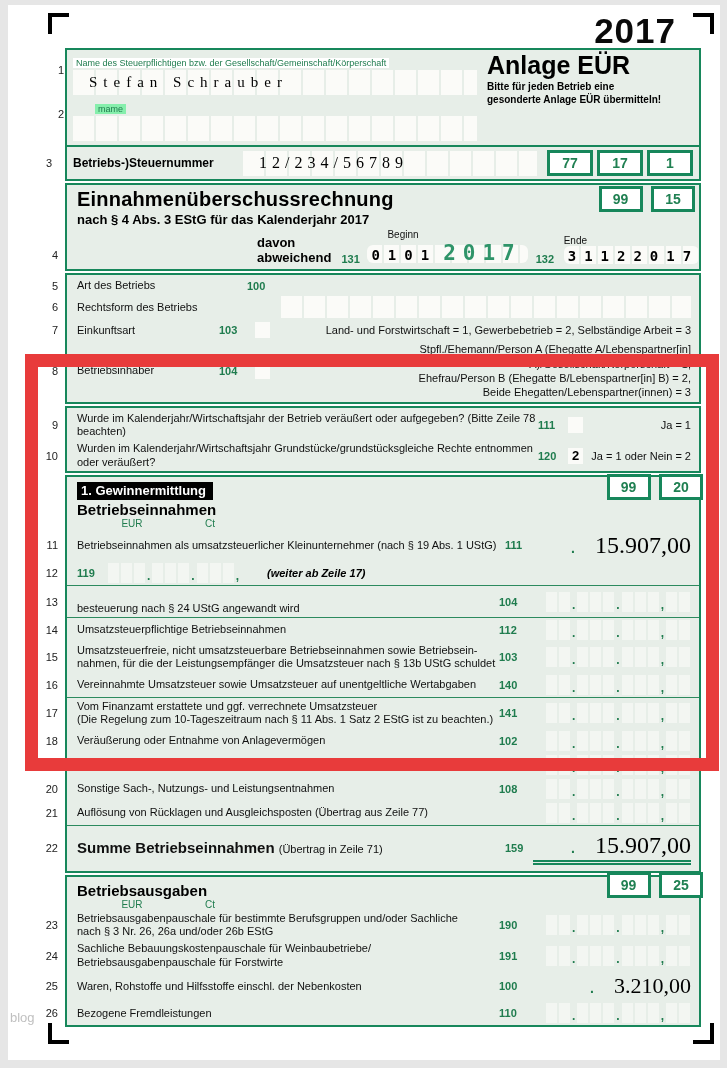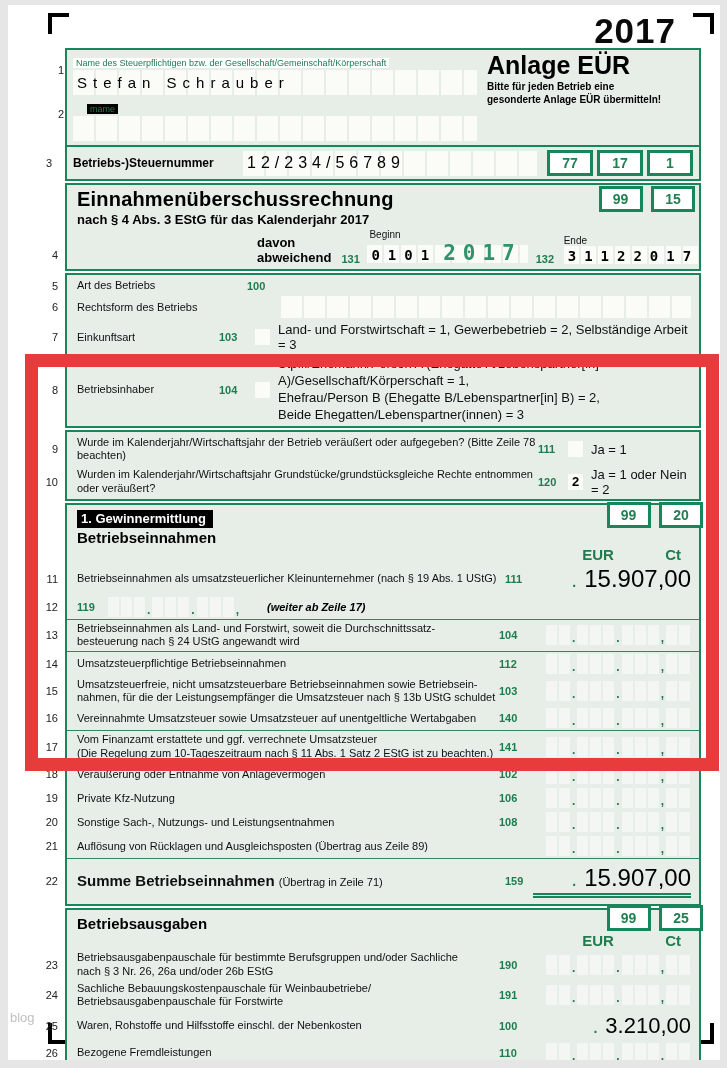--- a/index.html
+++ b/index.html
@@ -32,21 +32,21 @@
     margin-bottom:2px;position:relative;
   }
   .row{position:relative;display:flex;align-items:center;padding:2px 8px 2px 10px;}
   .row.top-line{border-top:1px solid #2c8a5e;}
   .num{
     position:absolute;left:-31px;width:22px;text-align:right;
     font-size:11px;color:#222;
   }
   .lbl{flex:1;font-size:11px;color:#101010;line-height:1.22;}
   .code{width:34px;flex:0 0 34px;color:#1f7c4e;font-weight:bold;font-size:11px;text-align:left;}
-  .mono{font-family:Liberation Sans, sans-serif;}
+  .mono{font-family:Liberation Serif, serif;margin-left:12px;}
 
   
   .gridfield{
     height:25px;display:flex;align-items:center;
     background:repeating-linear-gradient(90deg,#fbfbf8 0 21px,#e7eee8 21px 23px);
     padding-left:4px;
   }
   .gridfield .val{font-size:15px;letter-spacing:6px;color:#000;white-space:nowrap;}
 
   
@@ -67,21 +67,21 @@
   }
   .amt-filled .predot{color:#1f7c4e;font-weight:bold;font-size:14px;margin-right:8px;}
   .amt-filled.sum{border-bottom:5px double #17875b;padding-bottom:1px;}
   .amt-filled.small{font-size:22px;}
 
   .ansbox{
     display:inline-block;width:15px;height:16px;background:#fbfbf8;
     margin:0 8px 0 2px;text-align:center;font-weight:bold;font-size:13px;line-height:16px;color:#000;
     vertical-align:middle;
   }
-  .note{font-size:13px;color:#101010;}
+  .note{font-size:11px;color:#101010;text-align:right;}
 
   
   .hdr .minilabel{font-size:9px;color:#1f7c4e;background:#fff;display:inline-block;padding:0 3px;}
   .hdr-row1{display:flex;padding:2px 6px 0 6px;}
   .hdr-left{flex:1;}
   .hdr-right{width:206px;flex:0 0 206px;padding-left:10px;}
   .anlage-title{font-size:25px;font-weight:bold;color:#000;line-height:1.05;}
   .anlage-hint{font-size:10px;font-weight:bold;color:#000;margin-top:3px;line-height:1.25;}
   .strow{display:flex;align-items:center;border-top:2px solid #17875b;padding:3px 6px;margin-top:4px;}
   .strow .slbl{font-weight:bold;font-size:12px;width:170px;}
@@ -91,29 +91,29 @@
   
   .titlesec{padding:3px 8px 4px 10px;}
   .bigtitle{font-size:20px;font-weight:bold;color:#000;letter-spacing:0.2px;}
   .subtitle{font-size:13px;font-weight:bold;color:#000;margin-top:1px;}
   .abwrow{display:flex;align-items:flex-end;margin-top:2px;}
   .abwlbl{font-weight:bold;font-size:13px;margin-left:180px;}
   .datecells{
     font-family:"DejaVu Sans Mono","Liberation Mono",monospace;
     font-size:14px;font-weight:bold;letter-spacing:8px;color:#000;
     background:repeating-linear-gradient(90deg,#fbfbf8 0 15px,#e7eee8 15px 17px);
-    padding:2px 0 0 4px;white-space:nowrap;
+    padding:2px 0 0 4px;white-space:nowrap;border-radius:6px;
   }
   .greenyear{color:#2f9469;font-size:21px;font-weight:bold;letter-spacing:7px;margin:0 6px;}
   .dlbl{font-size:10px;color:#111;margin-bottom:1px;}
 
   
   .invhead{display:inline-block;background:#000;color:#fff;font-weight:bold;font-size:13px;padding:1px 7px 2px 4px;}
   .secsub{font-size:15px;font-weight:bold;color:#000;margin-top:1px;}
-  .eurct{display:flex;justify-content:flex-end;font-size:15px;color:#1f7c4e;padding-right:10px;font-weight:bold;}
+  .eurct{display:flex;font-size:10px;color:#1f7c4e;padding-right:10px;}
   .eurct .eur{width:110px;text-align:center;}
   .eurct .ct{width:28px;text-align:right;}
   .headwrap{padding:4px 8px 0 10px;position:relative;}
 
   .sumlbl{font-size:15px;font-weight:bold;}
   .sumlbl .sm{font-size:11px;font-weight:normal;}
 
   .watermark{position:absolute;left:2px;top:1005px;color:#c0c0c0;font-size:13px;}
 
   .redrect{
@@ -145,21 +145,21 @@
           </div>
           <div class="row" style="padding:0 0 0 0;display:block;">
             <span class="num" style="top:12px;">1</span>
             <div class="minilabel">Name des Steuerpflichtigen bzw. der Gesellschaft/Gemeinschaft/Körperschaft</div>
             <div class="gridfield">
               <span class="val mono">Stefan Schrauber</span>
             </div>
           </div>
           <div class="row" style="padding:0;display:block;margin-top:3px;">
             <span class="num" style="top:10px;">2</span>
-            <div class="minilabel" style="margin-left:14px;background:#000000;">mame</div>
+            <div class="minilabel" style="margin-left:22px;background:#86efac;">mame</div>
             <div class="gridfield"></div>
           </div>
         </div>
         <div class="hdr-right">
           <div class="anlage-title">Anlage EÜR</div>
           <div class="anlage-hint">
             <span>Bitte für jeden Betrieb eine</span><br>
             <span>gesonderte Anlage EÜR übermitteln!</span>
           </div>
         </div>
@@ -184,21 +184,21 @@
           <span class="cbox" style="min-width:38px;">99</span>
           <span class="cbox" style="min-width:38px;">15</span>
         </div>
       </div>
       <div class="subtitle">nach § 4 Abs. 3 EStG für das Kalenderjahr 2017</div>
       <div class="abwrow" style="position:relative;">
         <span class="num" style="left:-41px;bottom:4px;">4</span>
         <span class="abwlbl">davon abweichend</span>
         <span class="code" style="margin-left:10px;width:26px;flex:0 0 26px;">131</span>
         <div>
-          <div class="dlbl" style="margin-left:2px;">Beginn</div>
+          <div class="dlbl" style="margin-left:20px;">Beginn</div>
           <span class="datecells"><span>0101</span><span class="greenyear">2017</span></span>
         </div>
         <span class="code" style="margin-left:8px;width:28px;flex:0 0 28px;">132</span>
         <div>
           <div class="dlbl">Ende</div>
           <span class="datecells"><span>31122017</span></span>
         </div>
       </div>
     </div>
 
@@ -290,21 +290,21 @@
             <span class="cell"></span>
             <span class="cell"></span>
             <span class="sep">,</span>
           </div>
         <span class="ital">(weiter ab Zeile 17)</span>
         <div style="flex:1;"></div>
       </div>
 
       <div class="row top-line">
         <span class="num">13</span>
-        <span class="lbl"><span>Betriebseinnahmen als Land- und Forstwirt, soweit die Durchschnittssatz-</span><br><span>besteuerung nach § 24 UStG angewandt wird</span></span>
+        <span class="lbl"><br><span>besteuerung nach § 24 UStG angewandt wird</span></span>
         <span class="code">104</span>
         <div class="amt">
             <span class="cell"></span>
             <span class="cell"></span>
             <span class="sep">.</span>
             <span class="cell"></span>
             <span class="cell"></span>
             <span class="cell"></span>
             <span class="sep">.</span>
             <span class="cell"></span>
@@ -451,21 +451,21 @@
             <span class="cell"></span>
             <span class="cell"></span>
             <span class="cell"></span>
             <span class="sep">,</span>
             <span class="cell"></span>
             <span class="cell"></span>
           </div>
       </div>
       <div class="row">
         <span class="num">21</span>
-        <span class="lbl">Auflösung von Rücklagen und Ausgleichsposten (Übertrag aus Zeile 89)</span>
+        <span class="lbl">Auflösung von Rücklagen und Ausgleichsposten (Übertrag aus Zeile 77)</span>
         <span class="code"></span>
         <div class="amt">
             <span class="cell"></span>
             <span class="cell"></span>
             <span class="sep">.</span>
             <span class="cell"></span>
             <span class="cell"></span>
             <span class="cell"></span>
             <span class="sep">.</span>
             <span class="cell"></span>

